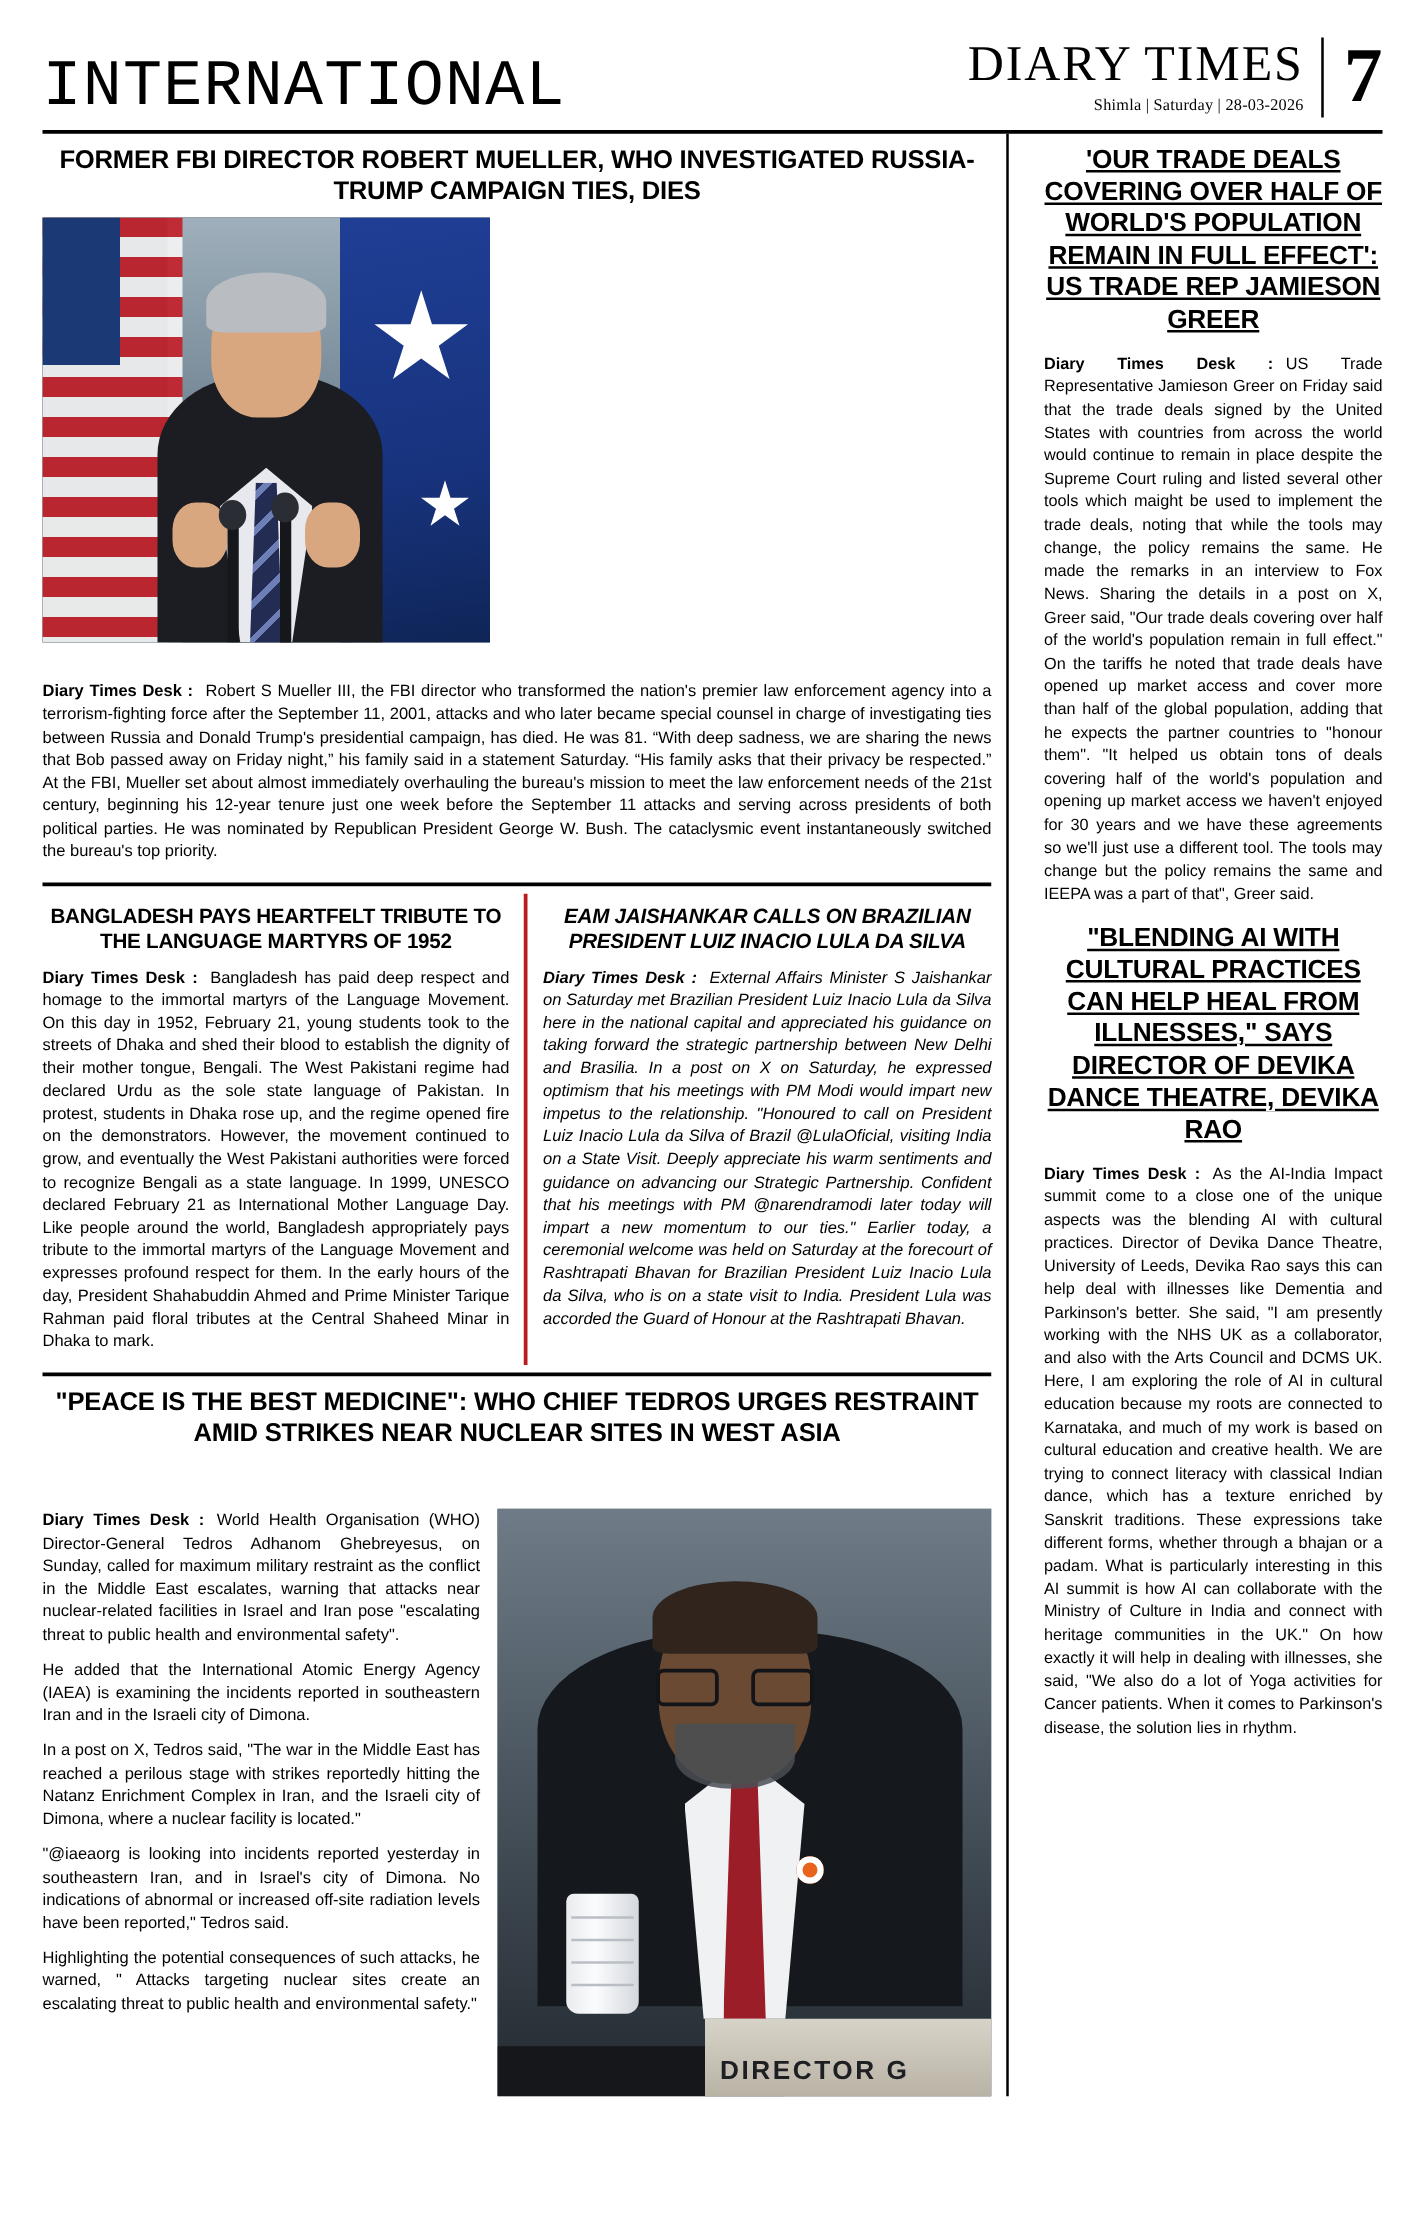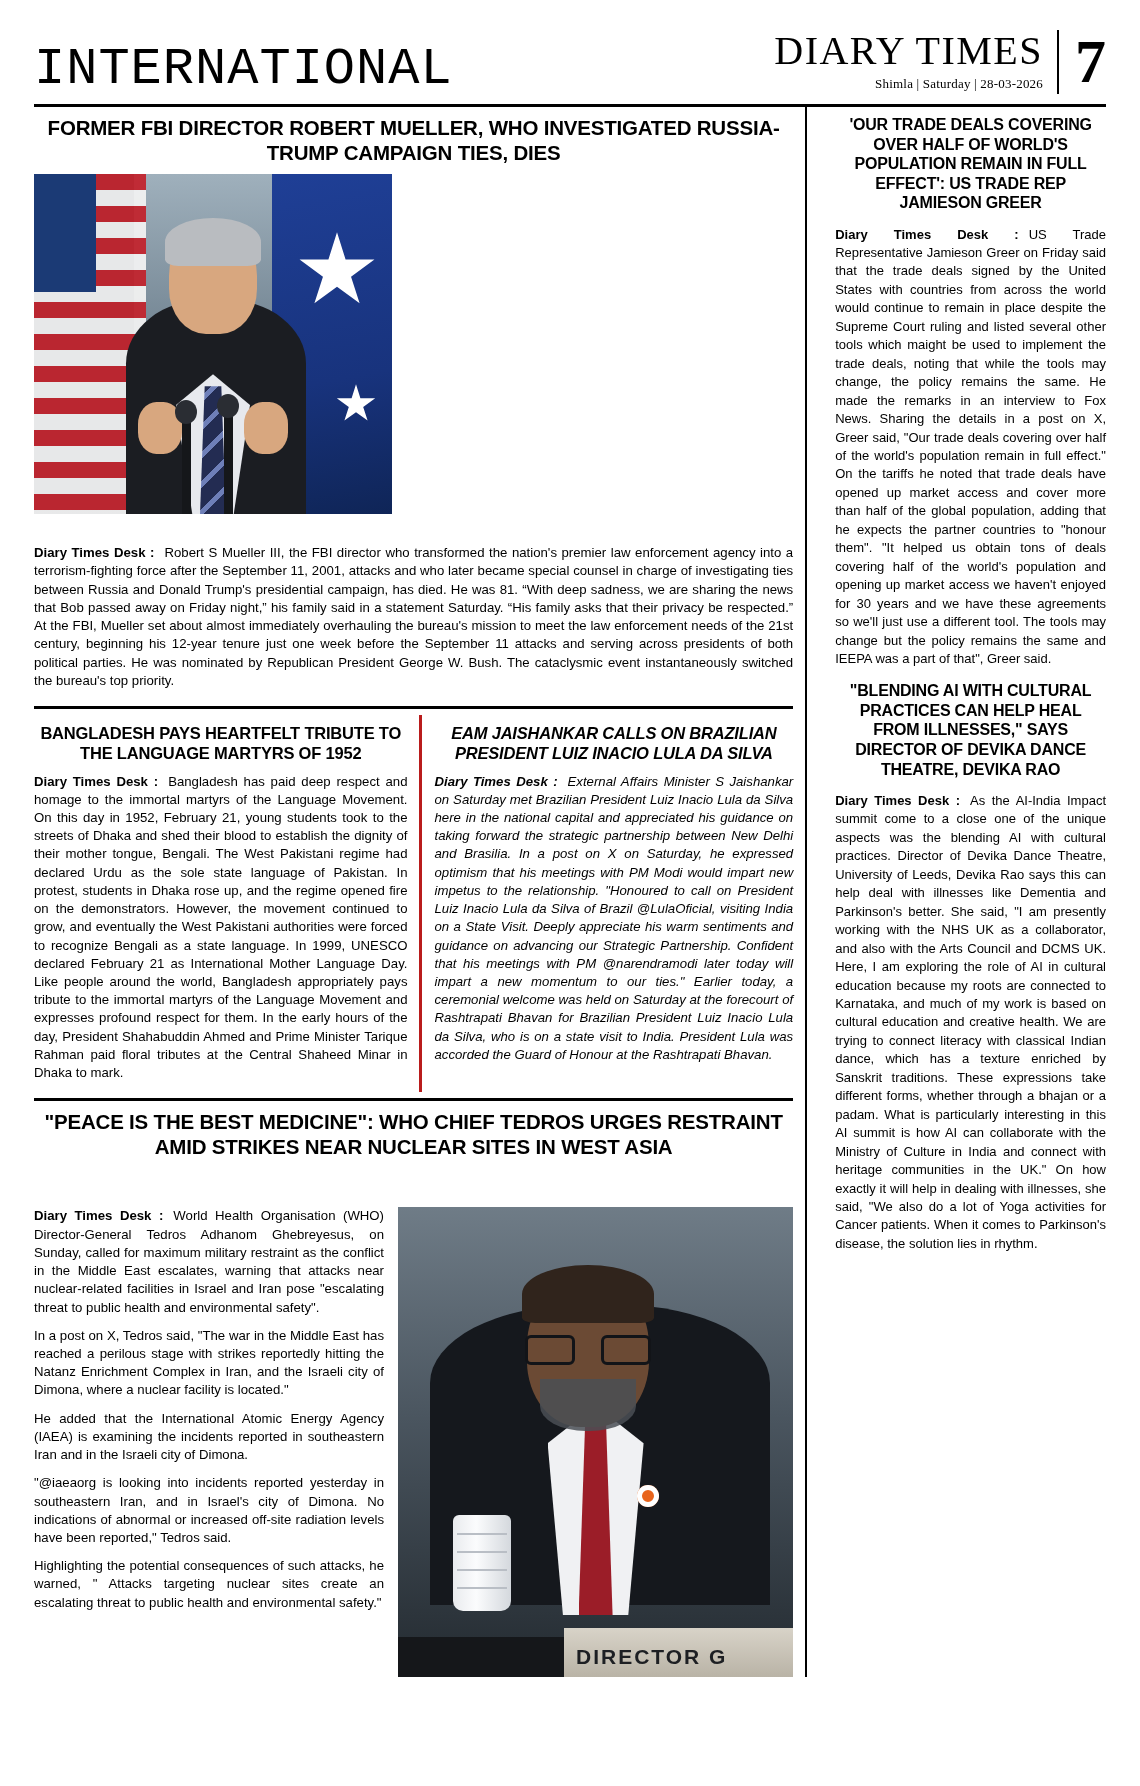--- a/index.html
+++ b/index.html
@@ -89,23 +89,24 @@
     font-size: 20.5px;
     line-height: 1.2;
     text-align: center;
     margin: 9px 0 9px 0;
     letter-spacing: -0.2px;
   }
   h2.headline.small {
     font-size: 16.5px;
   }
   h2.headline.side {
-    font-size: 16px;
+    font-size: 21px;
     line-height: 1.22;
     margin: 8px 0 6px 0;
+    text-decoration: underline;
   }
 
   p.body, .body {
     font-size: 13.2px;
     line-height: 1.38;
     text-align: justify;
     margin: 0 0 10px 0;
     hyphens: auto;
   }
   .desk {
@@ -250,21 +251,21 @@
   .ph-tedros .cups {
     position: absolute; left: 14%; bottom: 66px; width: 58px; height: 96px;
     background: linear-gradient(90deg,#e9ebee,#fbfcfd 40%,#d4d8dd);
     border-radius: 6px 6px 10px 10px;
   }
   .ph-tedros .cups:before {
     content:""; position:absolute; left:4px; right:4px; top:18px; height:2px;
     background:#b9bec5; box-shadow: 0 18px 0 #b9bec5, 0 36px 0 #b9bec5, 0 54px 0 #b9bec5;
   }
   .ph-tedros .nameplate {
-    position: absolute; left: 42%; right: 0; bottom: 0; height: 49px;
+    position: absolute; left: 42%; right: 0; bottom: 0; height: 62px;
     background: linear-gradient(180deg,#d8d3c8,#b9b3a6);
   }
   .ph-tedros .nameplate span {
     position: absolute; left: 12px; bottom: 8px;
     font-family: "Liberation Sans", sans-serif;
     font-weight: 700; font-size: 21px; letter-spacing: 2px; color: #1d1f23;
   }
   .ph-tedros .deskfront {
     position: absolute; left: 0; right: 42%; bottom: 0; height: 40px;
     background: #15171a;
@@ -358,22 +359,22 @@
         </div>
       </div>
 
       <div class="hr-block thick"></div>
 
       <div class="bottom-story">
         <h2 class="headline">"PEACE IS THE BEST MEDICINE": WHO CHIEF TEDROS URGES RESTRAINT AMID STRIKES NEAR NUCLEAR SITES IN WEST ASIA</h2>
         <div class="bottom-flex">
           <div class="col-text">
             <p class="body"><span class="desk">Diary Times Desk :</span><span class="lead-gap"></span><span>World Health Organisation (WHO) Director-General Tedros Adhanom Ghebreyesus, on Sunday, called for maximum military restraint as the conflict in the Middle East escalates, warning that attacks near nuclear-related facilities in Israel and Iran pose "escalating threat to public health and environmental safety".</span></p>
+            <p class="body">He added that the International Atomic Energy Agency (IAEA) is examining the incidents reported in southeastern Iran and in the Israeli city of Dimona.</p>
             <p class="body">In a post on X, Tedros said, "The war in the Middle East has reached a perilous stage with strikes reportedly hitting the Natanz Enrichment Complex in Iran, and the Israeli city of Dimona, where a nuclear facility is located."</p>
-            <p class="body">He added that the International Atomic Energy Agency (IAEA) is examining the incidents reported in southeastern Iran and in the Israeli city of Dimona.</p>
             <p class="body">"@iaeaorg is looking into incidents reported yesterday in southeastern Iran, and in Israel's city of Dimona. No indications of abnormal or increased off-site radiation levels have been reported," Tedros said.</p>
             <p class="body">Highlighting the potential consequences of such attacks, he warned, " Attacks targeting nuclear sites create an escalating threat to public health and environmental safety."</p>
           </div>
           <div class="col-photo">
             <div class="photo-frame ph-tedros">
               <div class="bg"></div>
               <div class="body"></div>
               <div class="shirt"></div>
               <div class="tie"></div>
               <div class="head"></div>

